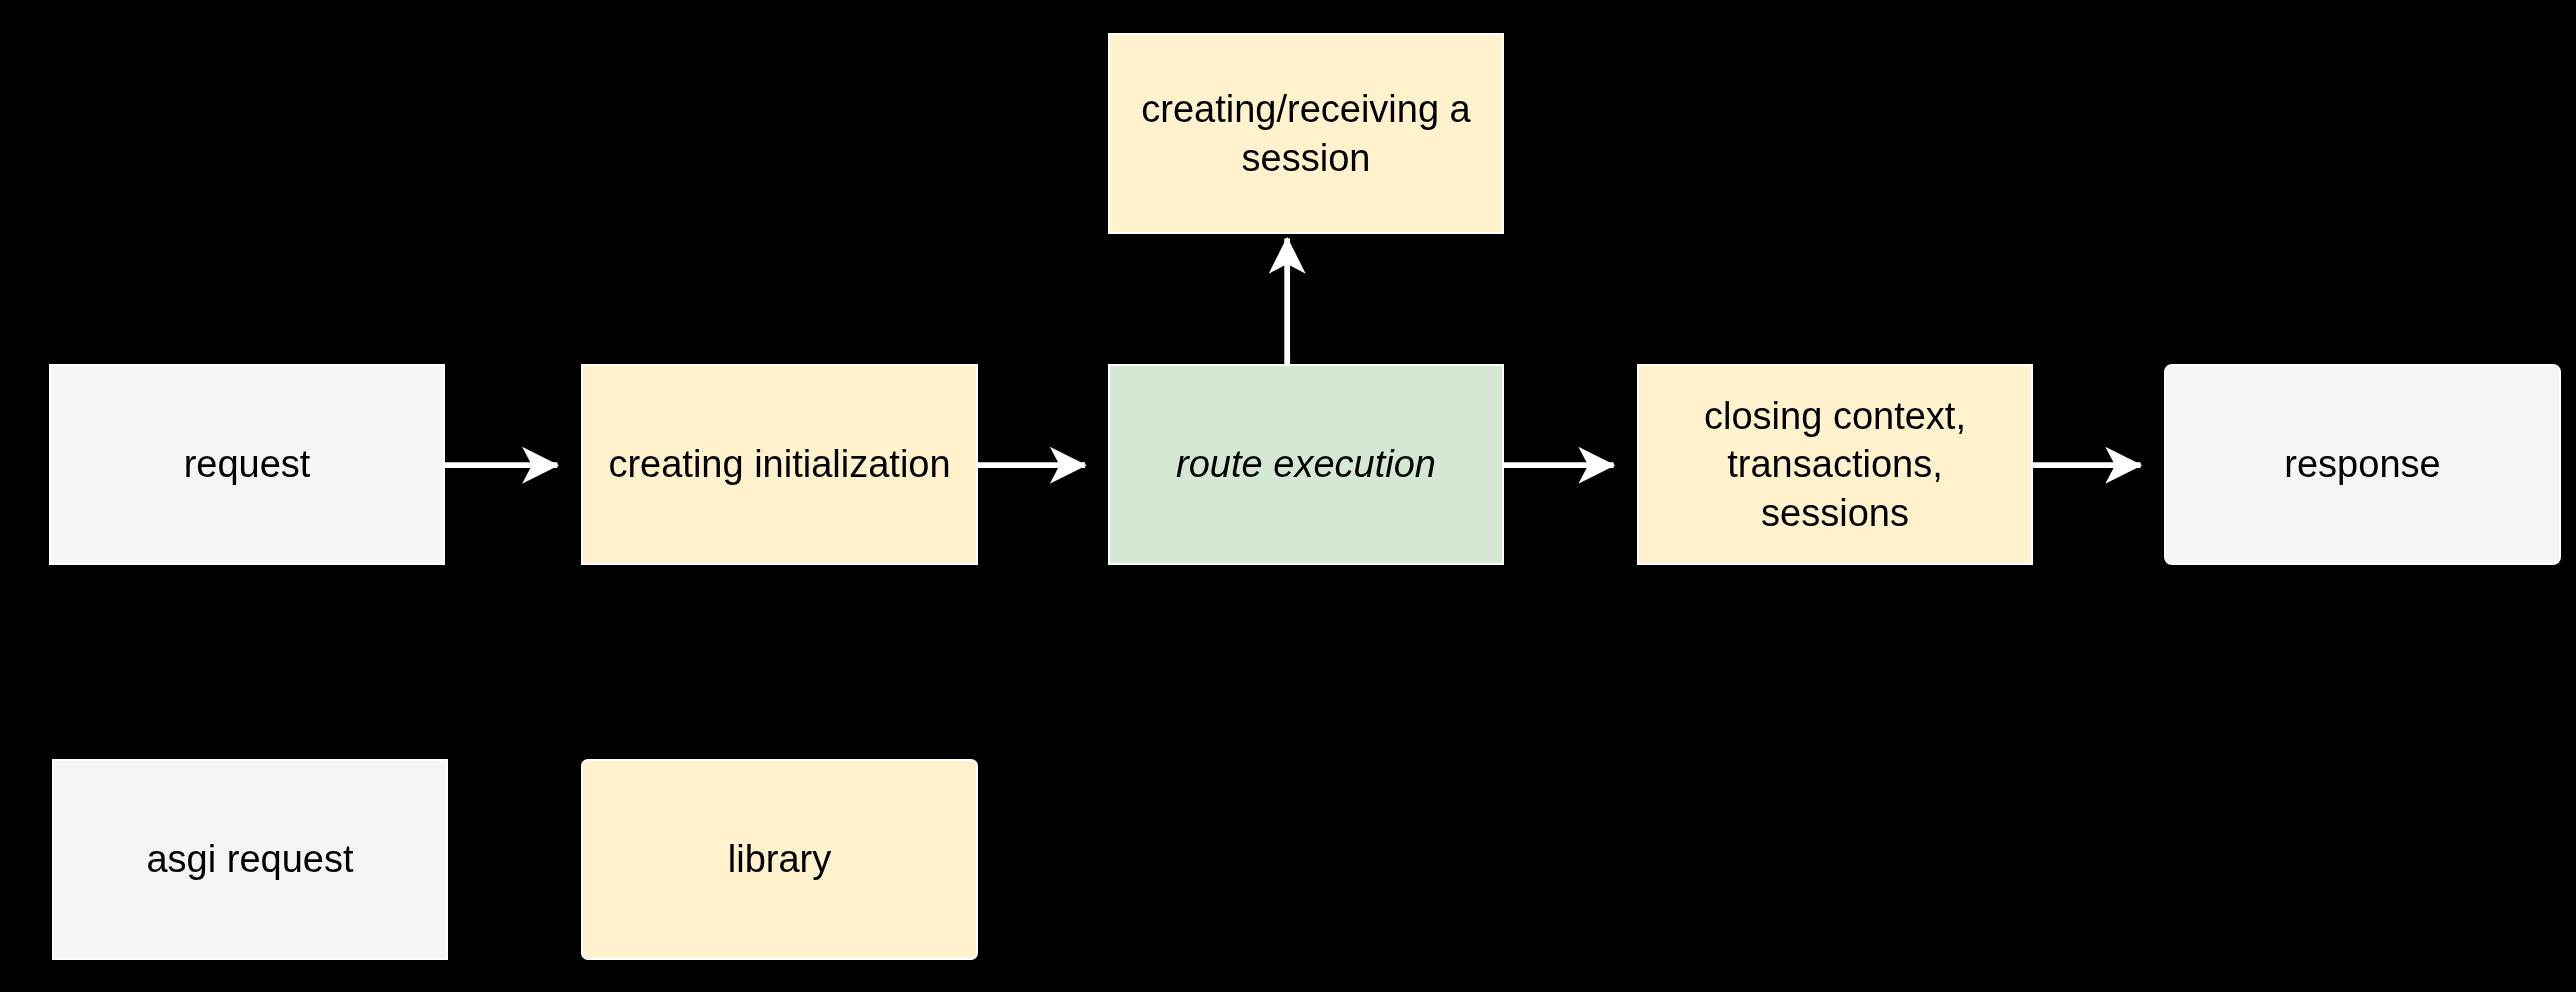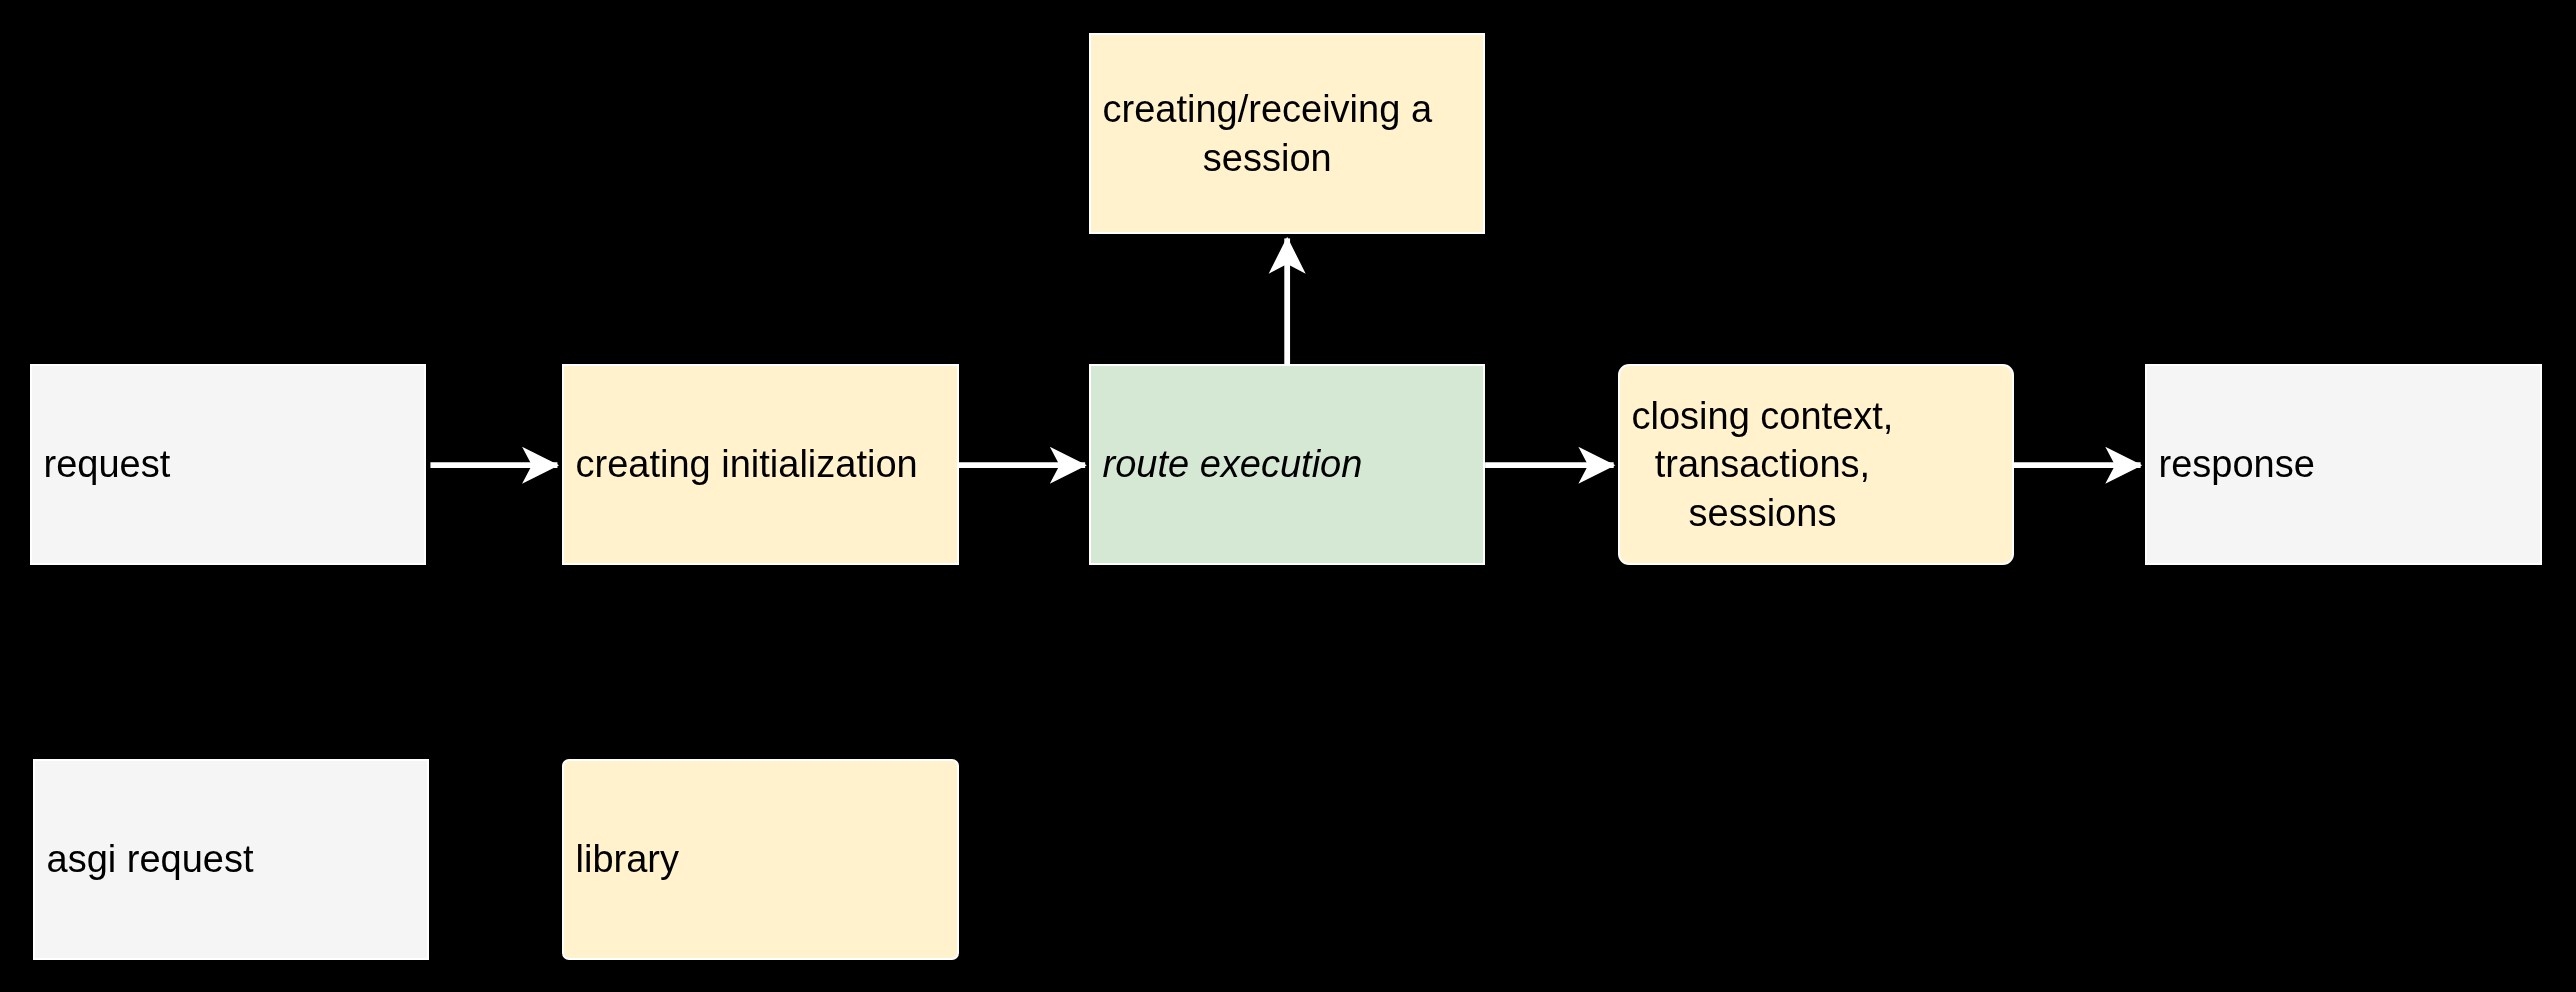--- a/index.html
+++ b/index.html
@@ -13,36 +13,37 @@
   }
   *{margin:0;padding:0;box-sizing:border-box;}
   html,body{width:2576px;height:993px;background:var(--bg);overflow:hidden;}
   .canvas{position:relative;width:2576px;height:993px;background:var(--bg);
           font-family:"Liberation Sans","DejaVu Sans",sans-serif;color:var(--text);}
   .arrows{position:absolute;left:0;top:0;width:2576px;height:993px;}
   .node{
     position:absolute;
     width:396px;height:201px;
     border:2.5px solid var(--node-border);
-    display:flex;align-items:center;
+    display:flex;align-items:center;justify-content:center;
     text-align:center;
     font-size:38px;line-height:1.27;
     white-space:pre-line;
     padding:0 11.5px;
+    margin-left:19px;
   }
   .fill-asgi{background:var(--asgi-server);}
   .fill-library{background:var(--library);}
   .fill-code{background:var(--your-code);font-style:italic;}
 
   
   .pos-request{left:30px;top:364px;}
   .pos-context{left:562px;top:364px;width:397px;}
   .pos-route{left:1089px;top:364px;}
-  .pos-closing{left:1618px;top:364px;border-radius:11px;}
-  .pos-response{left:2145px;top:364px;width:397px;}
+  .pos-closing{left:1618px;top:364px;}
+  .pos-response{left:2145px;top:364px;width:397px;border-radius:8px;}
   
   .pos-session{left:1089px;top:33px;}
   
   .pos-legend-asgi{left:33px;top:759px;}
   .pos-legend-library{left:562px;top:759px;width:397px;border-radius:7px;}
   .pos-legend-code{left:1089px;top:759px;}
 </style>
 </head>
 <body>
 

